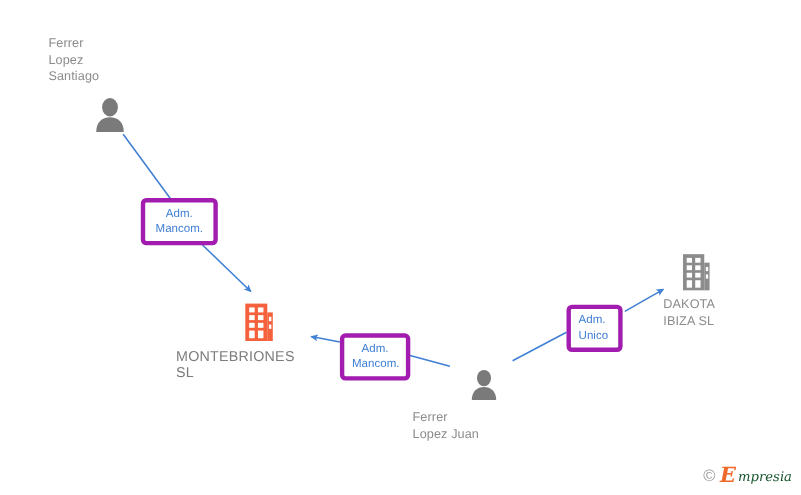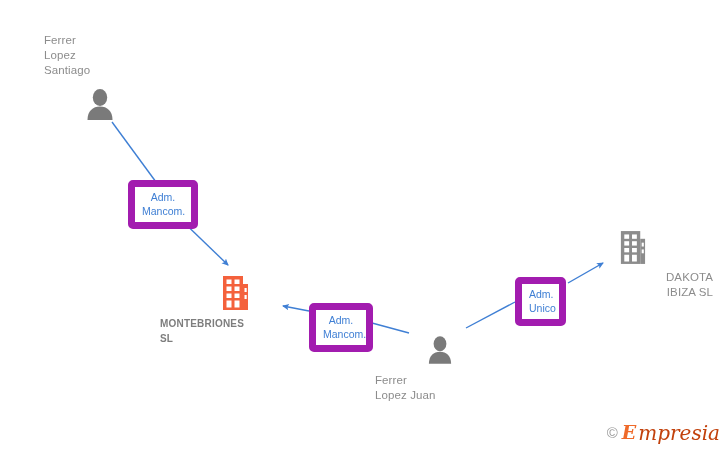--- a/index.html
+++ b/index.html
@@ -23,33 +23,33 @@
   }
   .node-label {
     position: absolute;
     color: #8c8c8c;
     font-size: 11.5px;
     line-height: 15px;
     white-space: pre-line;
     letter-spacing: 0.1px;
   }
   .node-label.centered { text-align: left; }
-  .node-label.left { text-align: right; }
+  .node-label.left { text-align: left; }
   .node-label.company-main {
     color: #7d7d7d;
-    font-weight: bold;
-    font-size: 10px;
+    font-weight: normal;
+    font-size: 13px;
     letter-spacing: 0.2px;
   }
   .icon-wrap {
     position: absolute;
   }
   .edge-label {
     position: absolute;
-    border: 7px solid #a21caf;
+    border: 4px solid #a21caf;
     border-radius: 5px;
     background: #ffffff;
     color: #3f7fd4;
     font-size: 10.5px;
     line-height: 14px;
     padding: 3px 7px 4px 7px;
     white-space: pre-line;
     box-sizing: border-box;
   }
   .edge-label.centered { text-align: center; }
@@ -69,24 +69,24 @@
   }
   .wm-e {
     color: #ef6a2a;
     font-family: "DejaVu Serif", serif;
     font-style: italic;
     font-size: 19px;
     line-height: 19px;
     font-weight: bold;
   }
   .wm-rest {
-    color: #c2410c;
+    color: #14532d;
     font-family: "DejaVu Serif", serif;
     font-style: italic;
-    font-size: 20px;
+    font-size: 12px;
     line-height: 16px;
     margin-left: -2px;
   }
 </style>
 </head>
 <body>
 
 <svg id="graph-canvas" viewBox="0 0 728 450" xmlns="http://www.w3.org/2000/svg">
   <defs>
     <marker id="arrow-blue" markerWidth="7" markerHeight="7" refX="6" refY="3.2" orient="auto" markerUnits="userSpaceOnUse">

